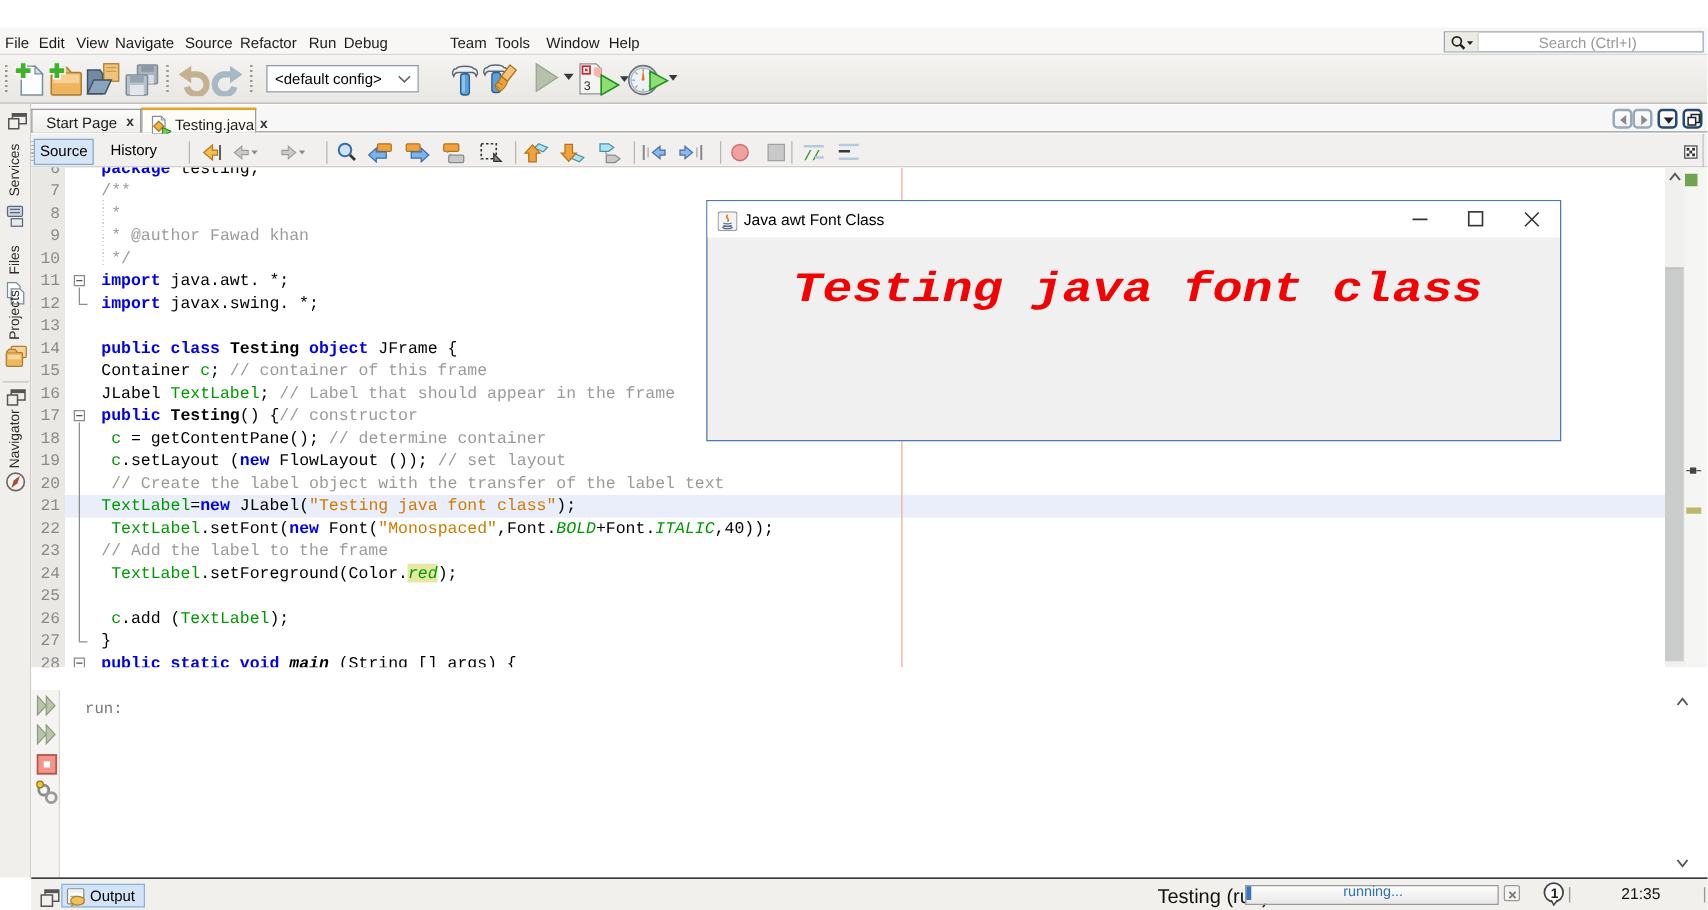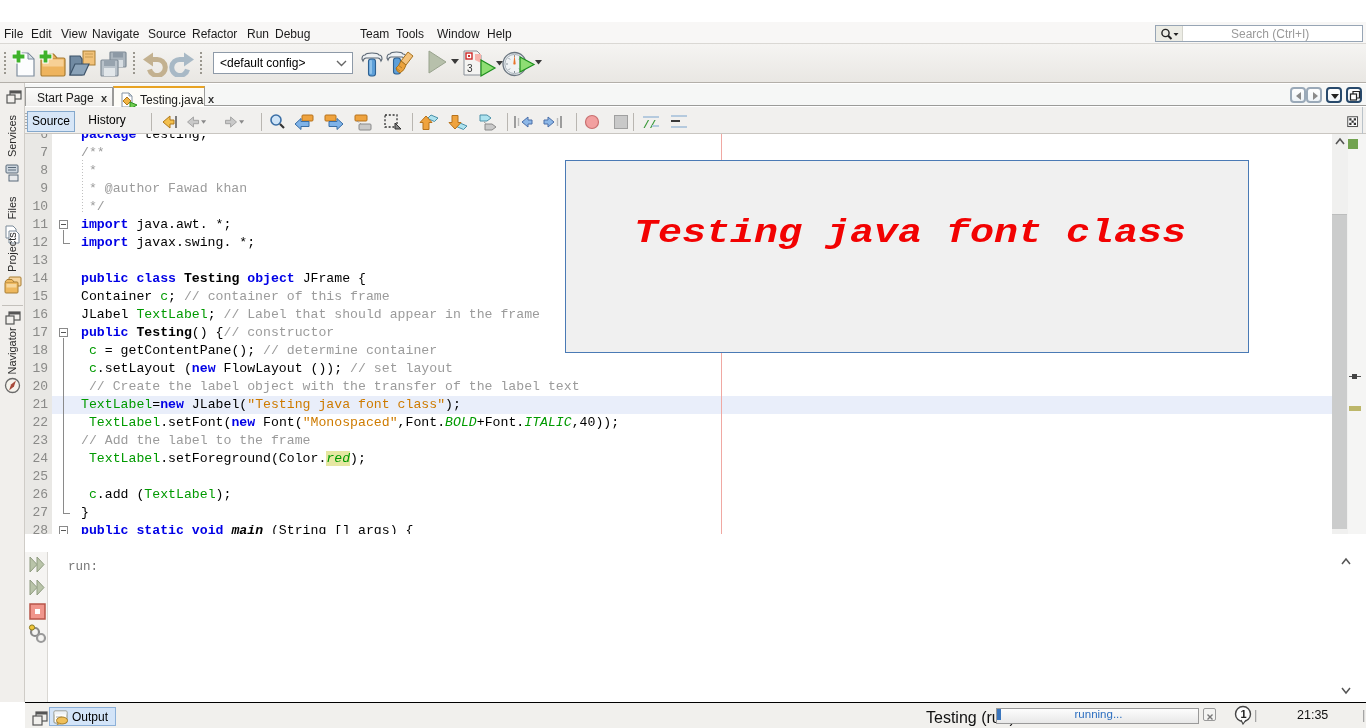--- a/index.html
+++ b/index.html
@@ -11,21 +11,21 @@
 #titletext{position:absolute;left:24px;top:6px;font-size:12.5px;color:#8a8a8a;}
 
 #menubar{position:absolute;left:0;top:22px;width:1366px;height:22px;background:#f8f7f6;border-bottom:1px solid #dad8d4;}
 .mi{position:absolute;top:5px;font-size:12px;color:#1b1b1b;}
 #searchbox{position:absolute;left:1155px;top:3px;width:208px;height:17px;background:#fff;border:1px solid #97a5b5;}
 #searchleft{position:absolute;left:0;top:0;width:27px;height:15px;background:#ecece5;border-right:1px solid #d5d5cd;}
 #searchph{position:absolute;left:31px;top:1px;font-size:12px;color:#9a9a9a;margin-left:44px;}
 
 #toolbar{position:absolute;left:0;top:44px;width:1366px;height:39px;background:linear-gradient(#f5f4f2,#e9e7e3);border-bottom:1px solid #b3afa9;}
 .tsep{position:absolute;top:8px;width:2px;height:24px;background-image:repeating-linear-gradient(#9a978f 0 2px,transparent 2px 4px);}
-#cfgbox{position:absolute;left:213px;top:8px;width:140px;height:22px;background:#fff;border:1px solid #8e9aa8;font-size:12px;color:#000;padding-left:6px;line-height:20px;}
+#cfgbox{position:absolute;left:213px;top:8px;width:122px;height:22px;background:#fff;border:1px solid #8e9aa8;font-size:12px;color:#000;padding-left:6px;line-height:20px;}
 
 #sidebar{position:absolute;left:0;top:83px;width:25px;height:619px;background:#f1efec;border-right:1px solid #cfccc7;}
 .vtxt{position:absolute;left:12px;font-size:11px;color:#2a2a2a;white-space:nowrap;transform:translate(-50%,-50%) rotate(-90deg);}
 
 #tabrow{position:absolute;left:25px;top:84px;width:1341px;height:22px;background:#f6f7f6;border-bottom:1px solid #9b9b99;}
 #tab1{position:absolute;left:0px;top:3px;width:88px;height:19px;background:linear-gradient(#fcfcfb,#efeeec);border:1px solid #9b9b99;border-bottom:none;font-size:12px;color:#1b1b1b;}
 #tab2{position:absolute;left:88px;top:2px;width:92px;height:20px;background:#fdfcf7;border:1px solid #9b9b99;border-bottom:none;border-top:2.5px solid #e8a324;font-size:12px;color:#1b1b1b;}
 .tabx{position:absolute;font-weight:bold;font-size:11px;color:#333;}
 .tabbtn{position:absolute;top:3px;width:16px;height:16px;border:2px solid #27496b;border-radius:4px;background:linear-gradient(#fefefe,#eef3f7);}
 
@@ -481,15 +481,30 @@
       <circle cx="10" cy="9" r="7.5" fill="#fdfdfd" stroke="#444" stroke-width="1.4"></circle>
       <path d="M8 15 l2 4 l3 -4" fill="#fdfdfd" stroke="#444" stroke-width="1.2"></path>
       <text x="7.5" y="13" font-size="11" font-weight="bold" fill="#222" font-family="Liberation Sans">1</text>
     </svg>
     <span id="st-sep1">|</span>
     <span id="st-time">21:35</span>
     <span id="st-sep2">|</span>
     <span id="st-ins">INS</span>
   </div>
   <div id="popup">
+    <div id="popuptitle">
+      <svg style="position:absolute;left:8px;top:8px;" width="16" height="16" viewBox="0 0 17 17">
+        <rect x="0.5" y="0.5" width="16" height="16" rx="2" fill="#f4f4f4" stroke="#9a9a9a" stroke-width="1"></rect>
+        <path d="M8.5 3 q-1.5 1.5 0 3 q1.5 1.5 0 3" fill="none" stroke="#d86e1e" stroke-width="1.2"></path>
+        <path d="M5 10 q3.5 1.6 7 0 M5 12 q3.5 1.6 7 0" fill="none" stroke="#4a6a8a" stroke-width="1.1"></path>
+        <ellipse cx="8.5" cy="13.8" rx="4" ry="1" fill="none" stroke="#4a6a8a" stroke-width="1"></ellipse>
+      </svg>
+      <span class="t">Java awt Font Class</span>
+      <svg style="position:absolute;left:556px;top:0;" width="126" height="29" viewBox="0 0 126 29">
+        <line x1="8" y1="14.5" x2="20" y2="14.5" stroke="#333" stroke-width="1.3"></line>
+        <rect x="53" y="8.5" width="11" height="11" fill="none" stroke="#333" stroke-width="1.3"></rect>
+        <line x1="98" y1="9" x2="109" y2="20" stroke="#333" stroke-width="1.3"></line>
+        <line x1="109" y1="9" x2="98" y2="20" stroke="#333" stroke-width="1.3"></line>
+      </svg>
+    </div>
     <div id="redtext">Testing java font class</div>
   </div>
 </div>
 
 </body></html>

